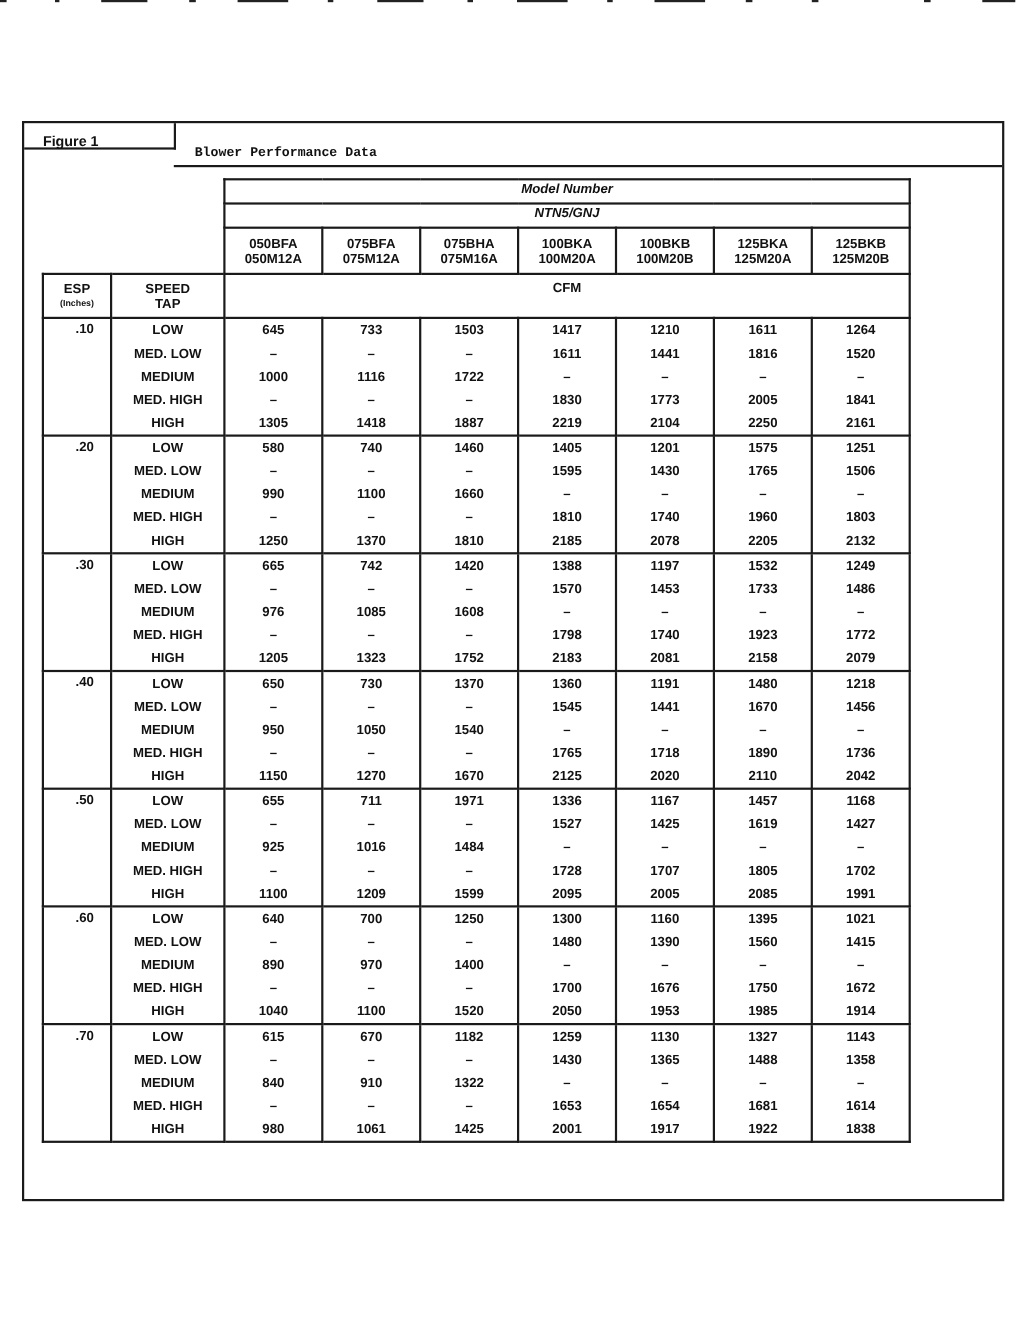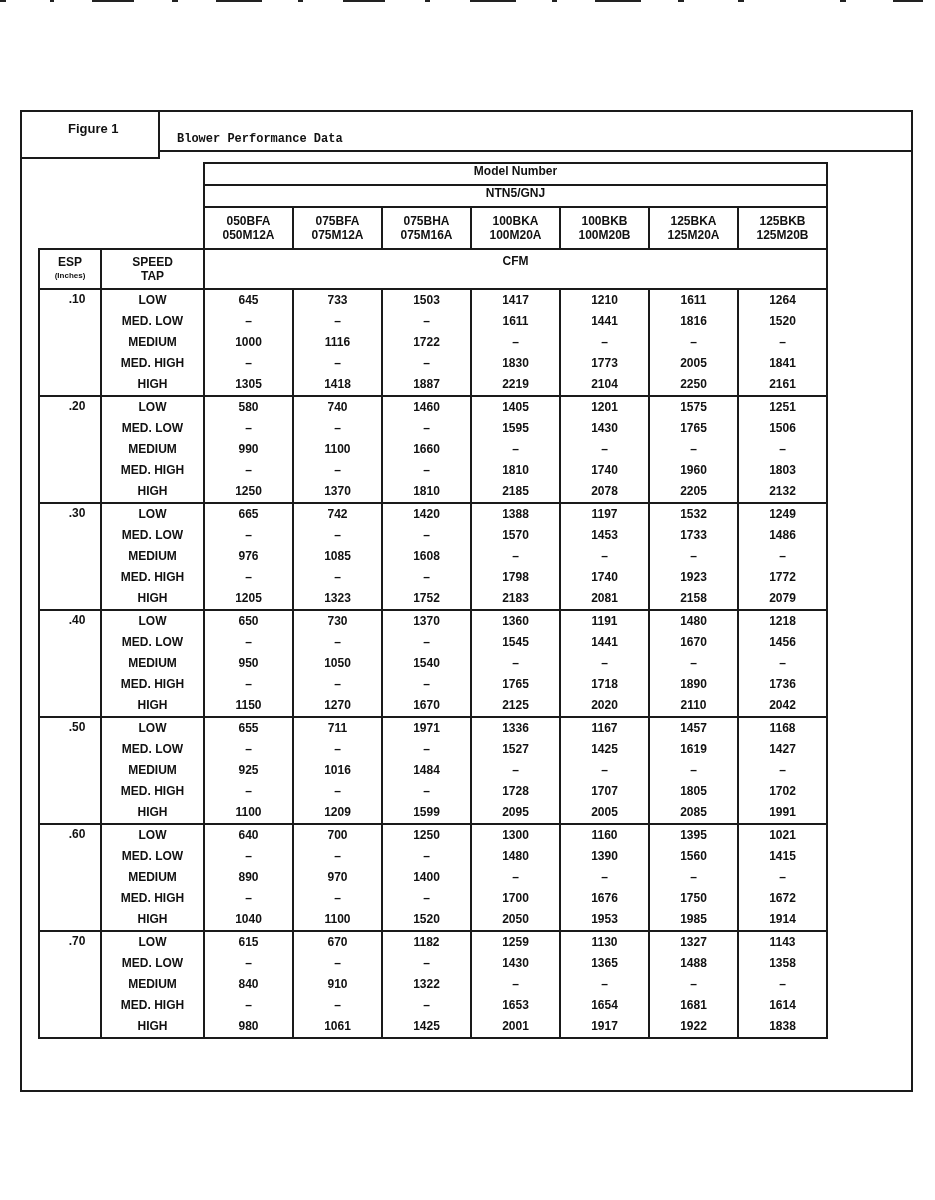--- a/index.html
+++ b/index.html
@@ -2,31 +2,31 @@
 <html><head>
 <meta charset="utf-8">
 <style>
   html, body { margin:0; padding:0; background:#ffffff; }
   body { width:935px; height:1200px; position:relative; overflow:hidden;
          font-family:"Liberation Sans", sans-serif; color:#111; }
   .topmarks { position:absolute; left:0; top:0; width:935px; height:6px; }
   .topmarks span { position:absolute; top:0; height:2px; background:#222; }
   .frame { position:absolute; left:20px; top:110px; width:893px; height:982px;
            border:2px solid #1a1a1a; box-sizing:border-box; }
-  .fig-label { position:absolute; left:0; top:0; width:138px; height:47px;
+  .fig-label { position:absolute; left:0; top:0; width:138px; height:24px;
                border-right:2px solid #1a1a1a; border-bottom:2px solid #1a1a1a;
                box-sizing:border-box; font-weight:bold; font-size:13px;
-               padding:9px 0 0 46px; }
+               padding:9px 0 0 17px; }
   .fig-title { position:absolute; left:155px; top:20px; font-weight:bold; font-size:12px;font-family:Liberation Mono, monospace; }
   .title-rule { position:absolute; left:136px; top:38px; right:0; height:2px; background:#1a1a1a; }
   table.perf { position:absolute; left:16px; top:50px; border-collapse:collapse;
                font-weight:bold; font-size:12px; }
   table.perf td { border:2px solid #1a1a1a; text-align:center; padding:0; vertical-align:top; }
   td.blank { border:none !important; }
-  .hdr-model td, .hdr-sub td { height:20px; vertical-align:middle; }
+  .hdr-model td, .hdr-sub td { height:20px; vertical-align:middle;font-style:italic; }
   .model-cell { line-height:14px; height:40px; vertical-align:middle !important; }
   .esp-hdr { height:38px; font-size:12px; line-height:14px; vertical-align:middle !important;}
   .esp-hdr small { font-size:8px; display:block; }
   .cfm-hdr { vertical-align:top !important; padding-top:4px !important;margin-top:28px; }
   .esp-cell { text-align:left; padding:2px 0 0 14px !important; font-size:12px;margin-left:24px; }
   .stack div { height:21px; line-height:21px; }
   .speed div { font-weight:bold; }
   .c-esp { width:62px; } .c-tap { width:103px; }
   .c-m { width:89px; }
 </style>

